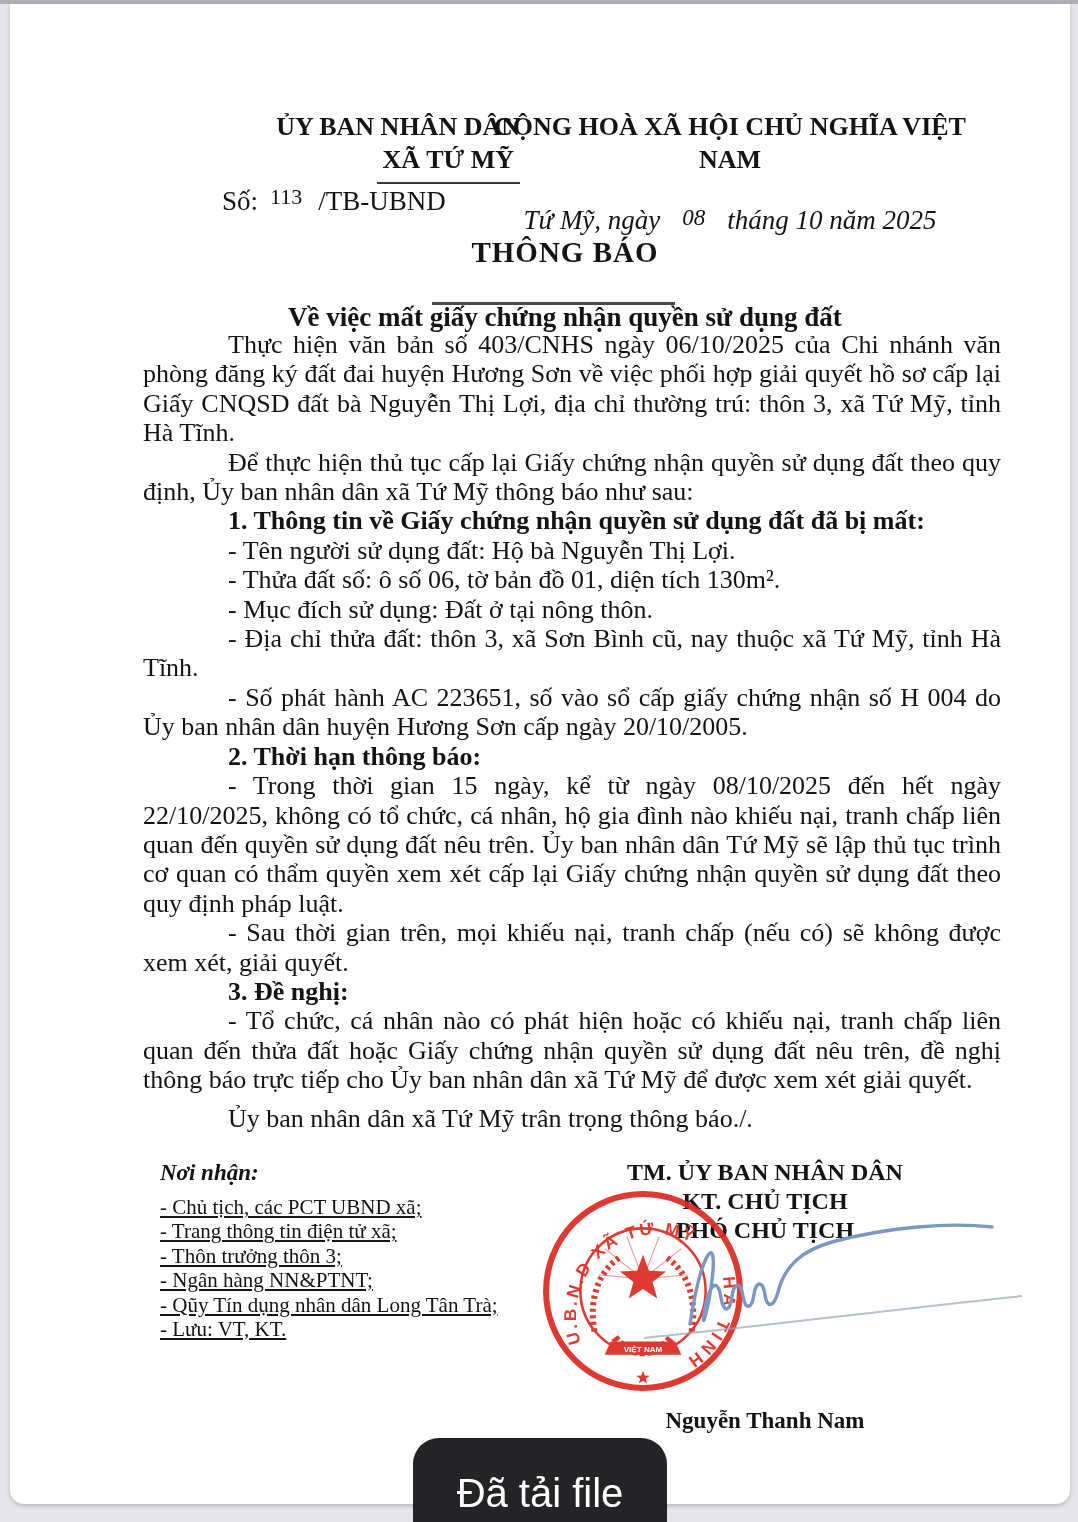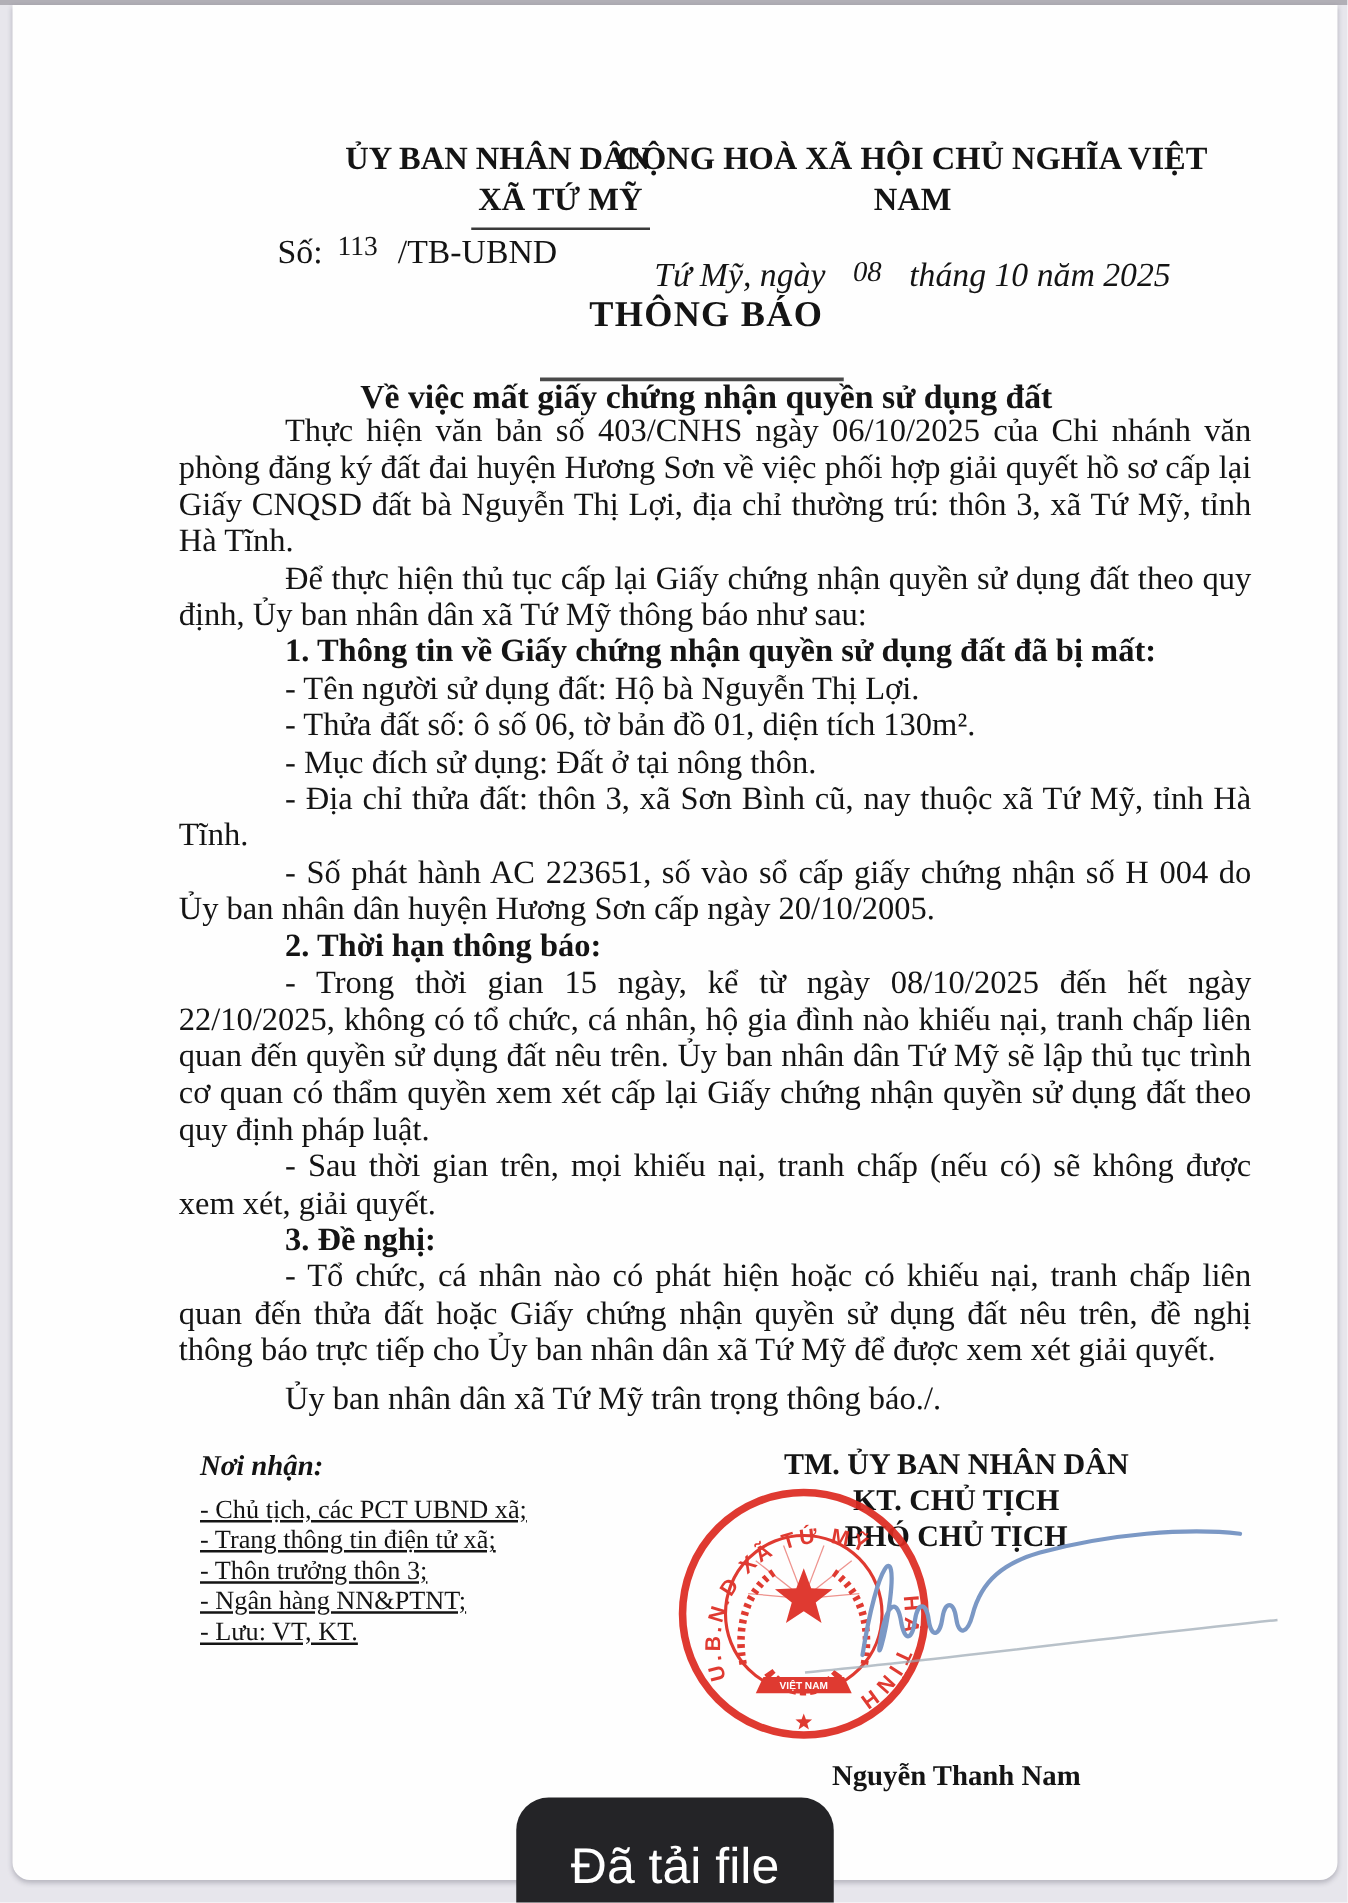--- a/index.html
+++ b/index.html
@@ -95,20 +95,21 @@
     <p class="bp bc">Ủy ban nhân dân xã Tứ Mỹ trân trọng thông báo./.</p>
   </div>
 
   <div class="abs recips">
     <div class="lbl">Nơi nhận:</div>
     <div class="items">
       <div>- Chủ tịch, các PCT UBND xã;</div>
       <div>- Trang thông tin điện tử xã;</div>
       <div>- Thôn trưởng thôn 3;</div>
       <div>- Ngân hàng NN&amp;PTNT;</div>
+      <div>- Qũy Tín dụng nhân dân Long Tân Trà;</div>
       <div>- Lưu: VT, KT.</div>
     </div>
   </div>
 
   <div class="abs ctr signing">
     <div>TM. ỦY BAN NHÂN DÂN</div>
     <div>KT. CHỦ TỊCH</div>
     <div>PHÓ CHỦ TỊCH</div>
   </div>
 

